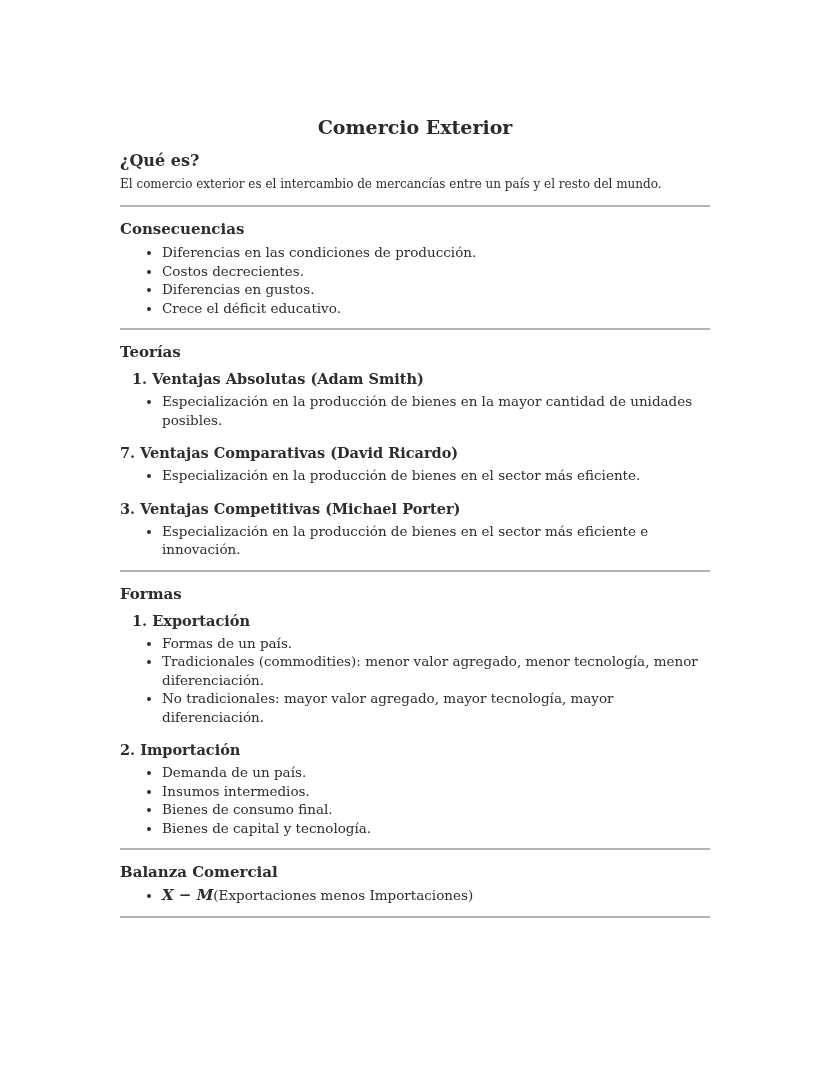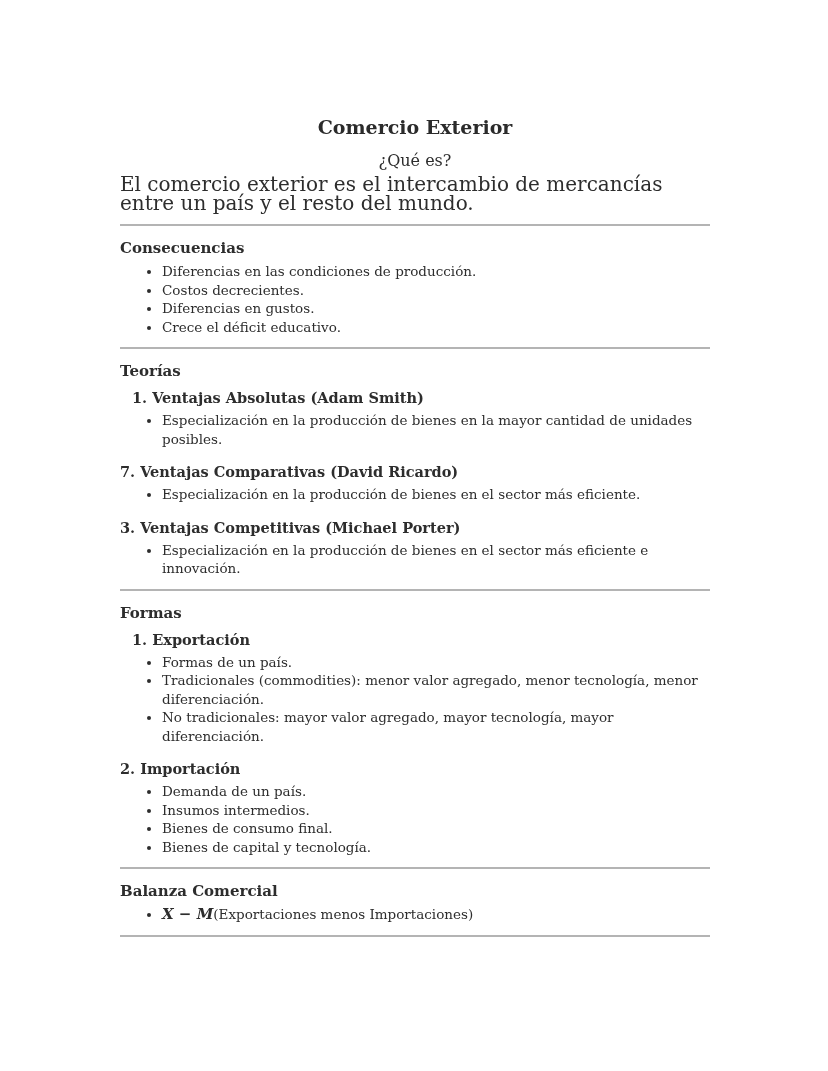--- a/index.html
+++ b/index.html
@@ -21,26 +21,25 @@
     font-size: 19px;
     line-height: 26px;
     font-weight: bold;
     text-align: center;
     color: #2b2b2b;
   }
   h2.intro-heading {
     margin: 10px 0 0 0;
     font-size: 16px;
     line-height: 21px;
-    font-weight: normal;
-    text-align: center;
+    font-weight: bold;
   }
   p.intro-text {
     margin: 4px 0 0 0;
-    font-size: 20px;
+    font-size: 12px;
     line-height: 19px;
   }
   hr.divider {
     border: none;
     height: 2px;
     background: #b4b4b4;
     margin: 11px 0 0 0;
     width: 100%;
   }
   h2.section-heading {

